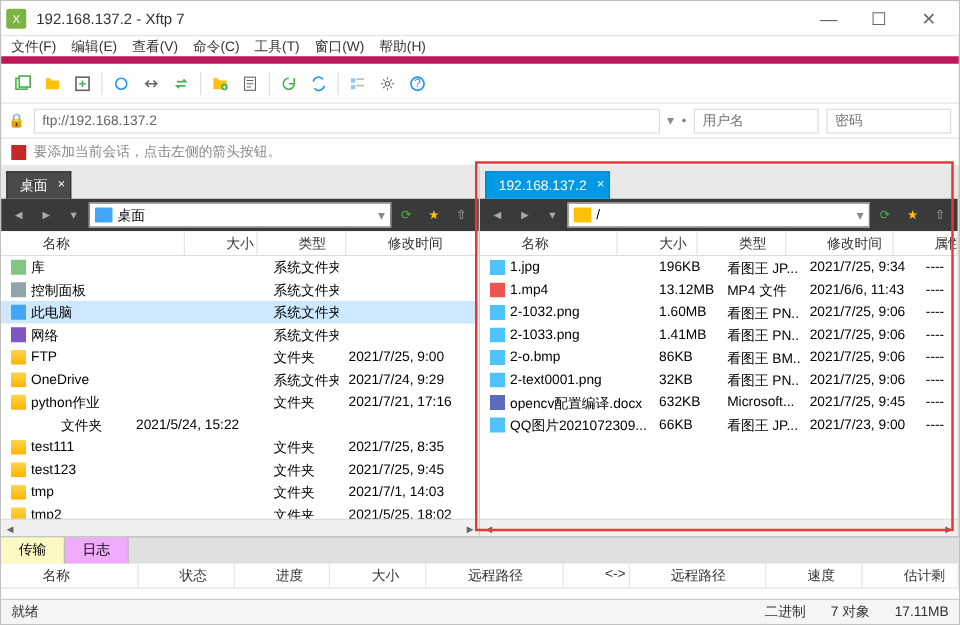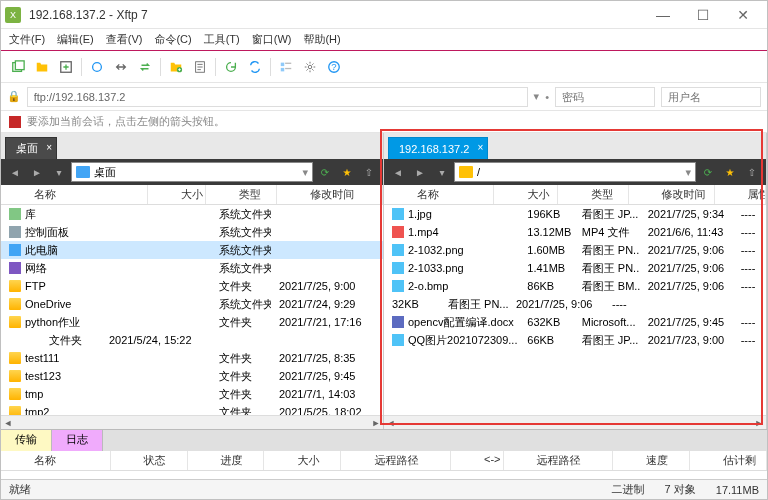--- a/index.html
+++ b/index.html
@@ -3,21 +3,21 @@
 <meta charset="utf-8">
 <style>
 * { box-sizing: border-box; margin: 0; padding: 0; font-family: "Microsoft YaHei", "Segoe UI", sans-serif; font-size: 11px; }
 body { width: 768px; height: 500px; background: #f0f0f0; overflow: hidden; }
 .window { width: 100%; height: 100%; background: #fff; border: 1px solid #c0c0c0; display: flex; flex-direction: column; }
 .titlebar { height: 28px; background: #fff; display: flex; align-items: center; padding: 0 4px; border-bottom: 1px solid #e5e5e5; }
 .app-icon { width: 16px; height: 16px; background: #7cb342; border-radius: 2px; margin-right: 8px; display: flex; align-items: center; justify-content: center; color: #fff; font-size: 9px; }
 .title-text { flex: 1; color: #333; font-size: 12px; }
 .winbtns { display: flex; }
 .winbtn { width: 40px; height: 28px; display: flex; align-items: center; justify-content: center; cursor: default; color: #666; font-size: 14px; }
-.menubar { height: 22px; display: flex; align-items: center; padding: 0 8px; gap: 12px; border-bottom: 1px solid #be185d; text-align: right; }
+.menubar { height: 22px; display: flex; align-items: center; padding: 0 8px; gap: 12px; border-bottom: 6px solid #be185d; text-align: right; }
 .menuitem { color: #333; cursor: default; }
 .toolbar { height: 32px; display: flex; align-items: center; padding: 0 6px; gap: 2px; border-bottom: 1px solid #e5e5e5; }
 .tbtn { width: 22px; height: 22px; display: flex; align-items: center; justify-content: center; border-radius: 2px; }
 .tbtn svg { width: 14px; height: 14px; }
 .addrrow { height: 28px; display: flex; align-items: center; padding: 0 6px; gap: 6px; border-bottom: 1px solid #e5e5e5; }
 .lockicon { color: #888; }
 .addrinput { flex: 1; height: 20px; border: 1px solid #ddd; padding: 0 6px; color: #666; background: #fff; }
 .authbox { width: 100px; height: 20px; border: 1px solid #ddd; padding: 0 6px; color: #999; background: #fff; }
 .tiprow { height: 22px; display: flex; align-items: center; padding: 0 8px; color: #888; border-bottom: 1px solid #e5e5e5; }
 .tipflag { width: 12px; height: 12px; background: #c62828; margin-right: 6px; }
@@ -169,22 +169,22 @@
           <text x="8" y="11" text-anchor="middle" fill="#2196f3" font-size="9">?</text>
         </svg>
       </div>
   </div>
 
   <div class="addrrow">
     <span class="lockicon">🔒</span>
     <input class="addrinput" value="ftp://192.168.137.2" style="">
     <span style="color:#888">▾</span>
     <span style="color:#888">•</span>
+    <input class="authbox" placeholder="用户名" style="">
     <input class="authbox" type="password" placeholder="密码" style="">
-    <input class="authbox" placeholder="用户名" style="">
   </div>
 
   <div class="tiprow">
     <div class="tipflag"></div>
     <span>要添加当前会话，点击左侧的箭头按钮。</span>
   </div>
 
   <div class="panes">
 
     <div class="pane">
@@ -398,20 +398,24 @@
             <div class="cell c-name-r">
               <div class="fico img"></div>
               <span>2-o.bmp</span>
             </div>
             <div class="cell c-size-r">86KB</div>
             <div class="cell c-type-r">看图王 BM...</div>
             <div class="cell c-time-r">2021/7/25, 9:06</div>
             <div class="cell c-attr-r">----</div>
           </div>
           <div class="row">
+            <div class="cell c-name-r">
+              <div class="fico img"></div>
+              <span>2-text0001.png</span>
+            </div>
             <div class="cell c-size-r">32KB</div>
             <div class="cell c-type-r">看图王 PN...</div>
             <div class="cell c-time-r">2021/7/25, 9:06</div>
             <div class="cell c-attr-r">----</div>
           </div>
           <div class="row">
             <div class="cell c-name-r">
               <div class="fico doc"></div>
               <span>opencv配置编译.docx</span>
             </div>

